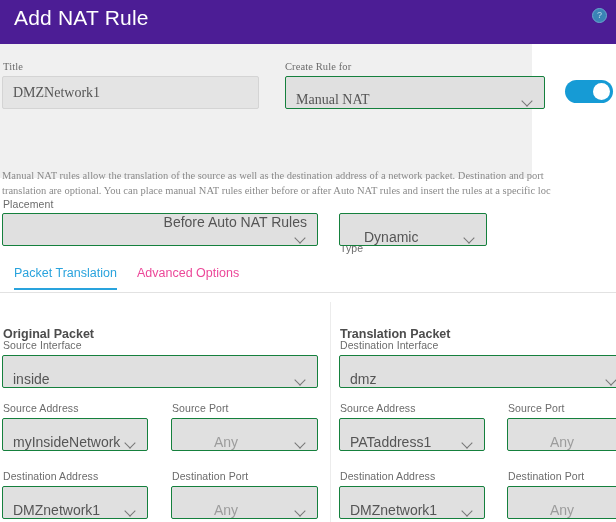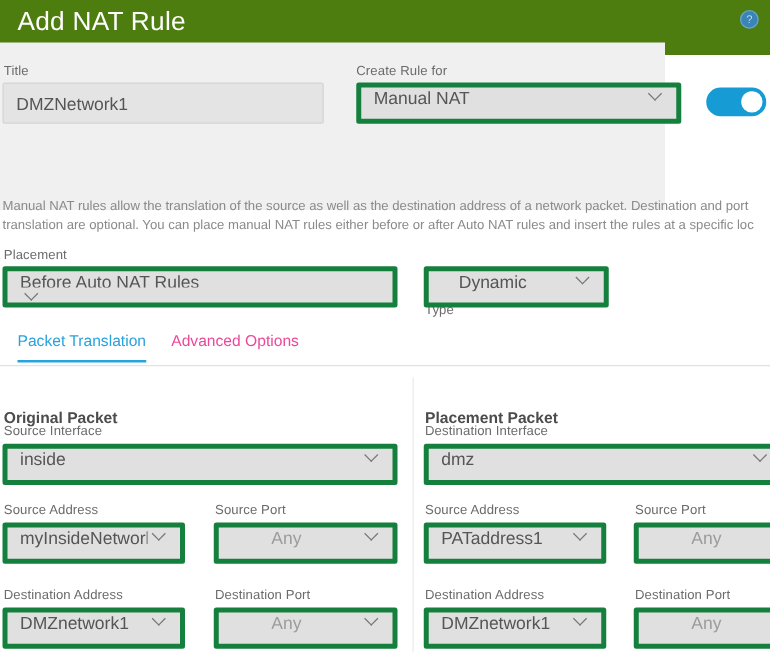--- a/index.html
+++ b/index.html
@@ -22,21 +22,21 @@
     overflow: hidden;
     background: #ffffff;
   }
 
   
   .header {
     position: absolute;
     left: 0; top: 0;
     width: 616px;
     height: 44px;
-    background: #4d7c0f;
+    background: #4c1d95;
   }
   .header-title {
     position: absolute;
     left: 14px;
     top: 6px;
     font-size: 21px;
     font-weight: normal;
     color: #ffffff;
     letter-spacing: 0.2px;
     white-space: nowrap;
@@ -54,24 +54,25 @@
     font-size: 9px;
     line-height: 13px;
     text-align: center;
     font-family: "Liberation Sans", sans-serif;
   }
 
   
   .top-panel {
     position: absolute;
     left: 0;
-    top: 34px;
+    top: 44px;
     width: 532px;
     height: 134px;
     background: #f0f0f0;
+    font-family: Liberation Serif, serif;
   }
   .field-label {
     position: absolute;
     font-size: 10.5px;
     color: #6b6b6b;
     white-space: nowrap;
     letter-spacing: 0.1px;
   }
   .input-box {
     position: absolute;
@@ -83,27 +84,27 @@
     color: #555555;
     display: flex;
     align-items: center;
     padding: 0 10px;
     white-space: nowrap;
     overflow: hidden;
   }
   .select-box {
     position: absolute;
     background: #e0e0e0;
-    border: 4px solid #15803d;
+    border: 1px solid #15803d;
     border-radius: 2px;
     box-sizing: border-box;
     font-size: 14px;
     color: #555555;
     display: flex;
-    align-items: flex-start;
+    align-items: flex-end;
     padding: 0 10px;
     white-space: nowrap;
     overflow: hidden;
   }
   .select-box .sel-text {
     flex: 1 1 auto;
     overflow: hidden;
     text-overflow: clip;
     white-space: nowrap;
   }
@@ -290,21 +291,21 @@
     </div>
 
     <div class="field-label" style="left:172px; top:470px;">Destination Port</div>
     <div class="select-box" style="left:171px; top:486px; width:147px; height:33px;">
       <span class="sel-text muted">Any</span>
       <span class="caret"></span>
     </div>
   </div>
 
   <div>
-    <div class="section-title" style="left:340px; top:311px;">Placement Packet</div>
+    <div class="section-title" style="left:340px; top:311px;">Translation Packet</div>
 
     <div class="field-label" style="left:340px; top:339px;">Destination Interface</div>
     <div class="select-box" style="left:339px; top:355px; width:290px; height:33px;">
       <span class="sel-text">dmz</span>
       <span class="caret"></span>
     </div>
 
     <div class="field-label" style="left:340px; top:402px;">Source Address</div>
     <div class="select-box" style="left:339px; top:418px; width:146px; height:33px;">
       <span class="sel-text">PATaddress1</span>

